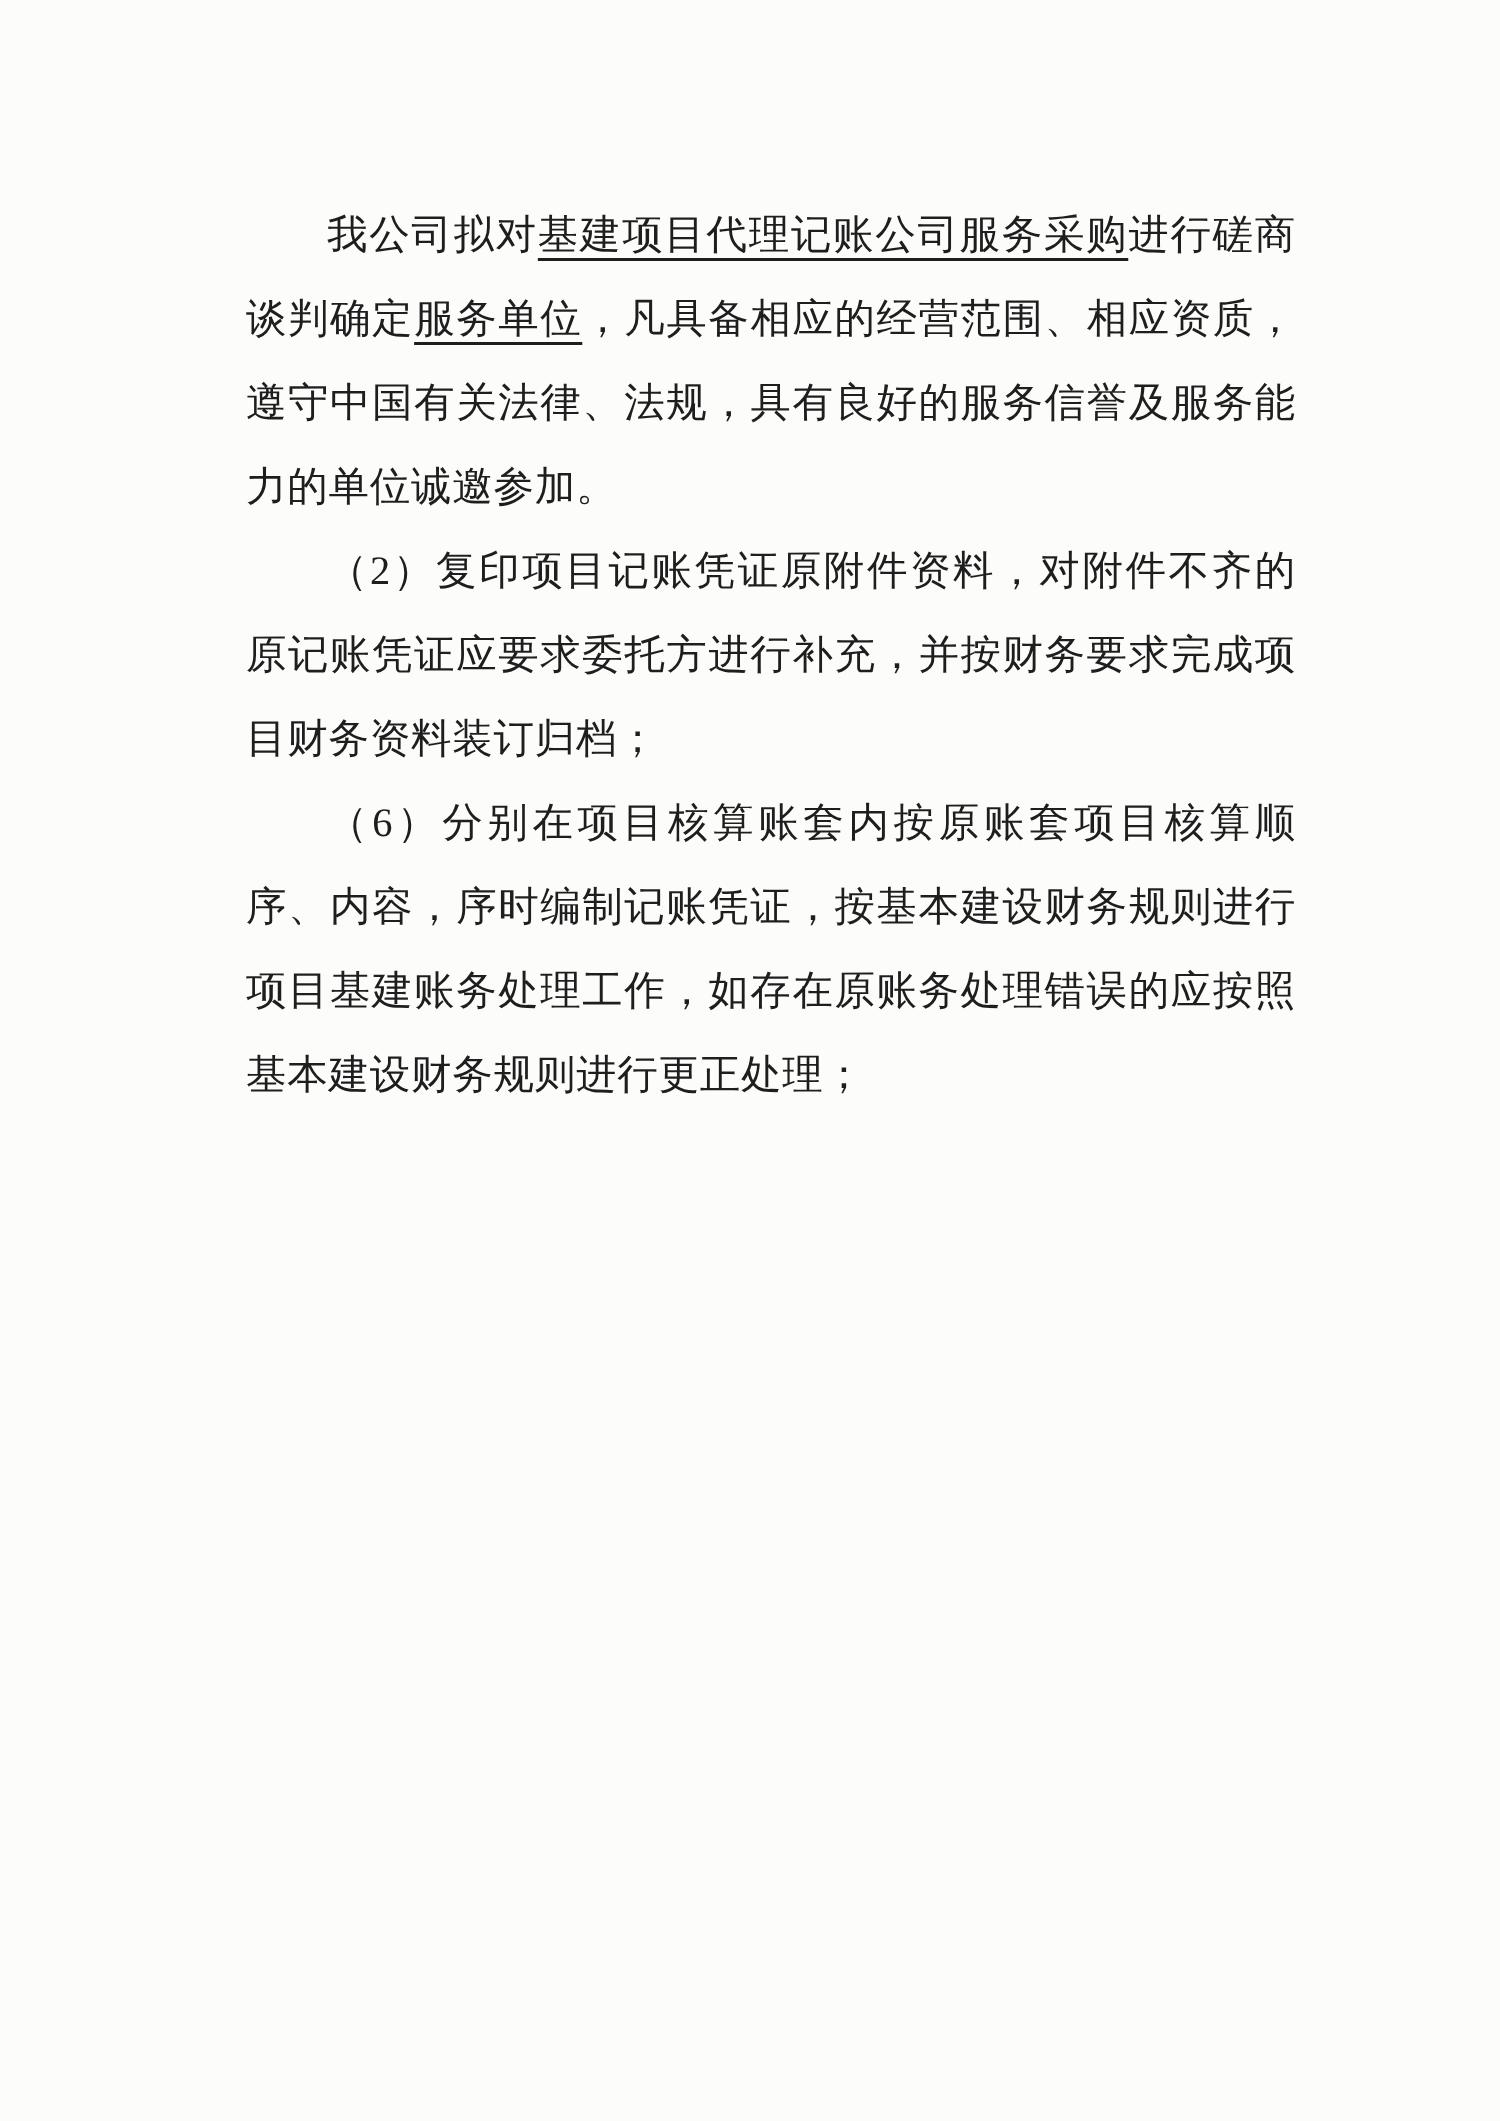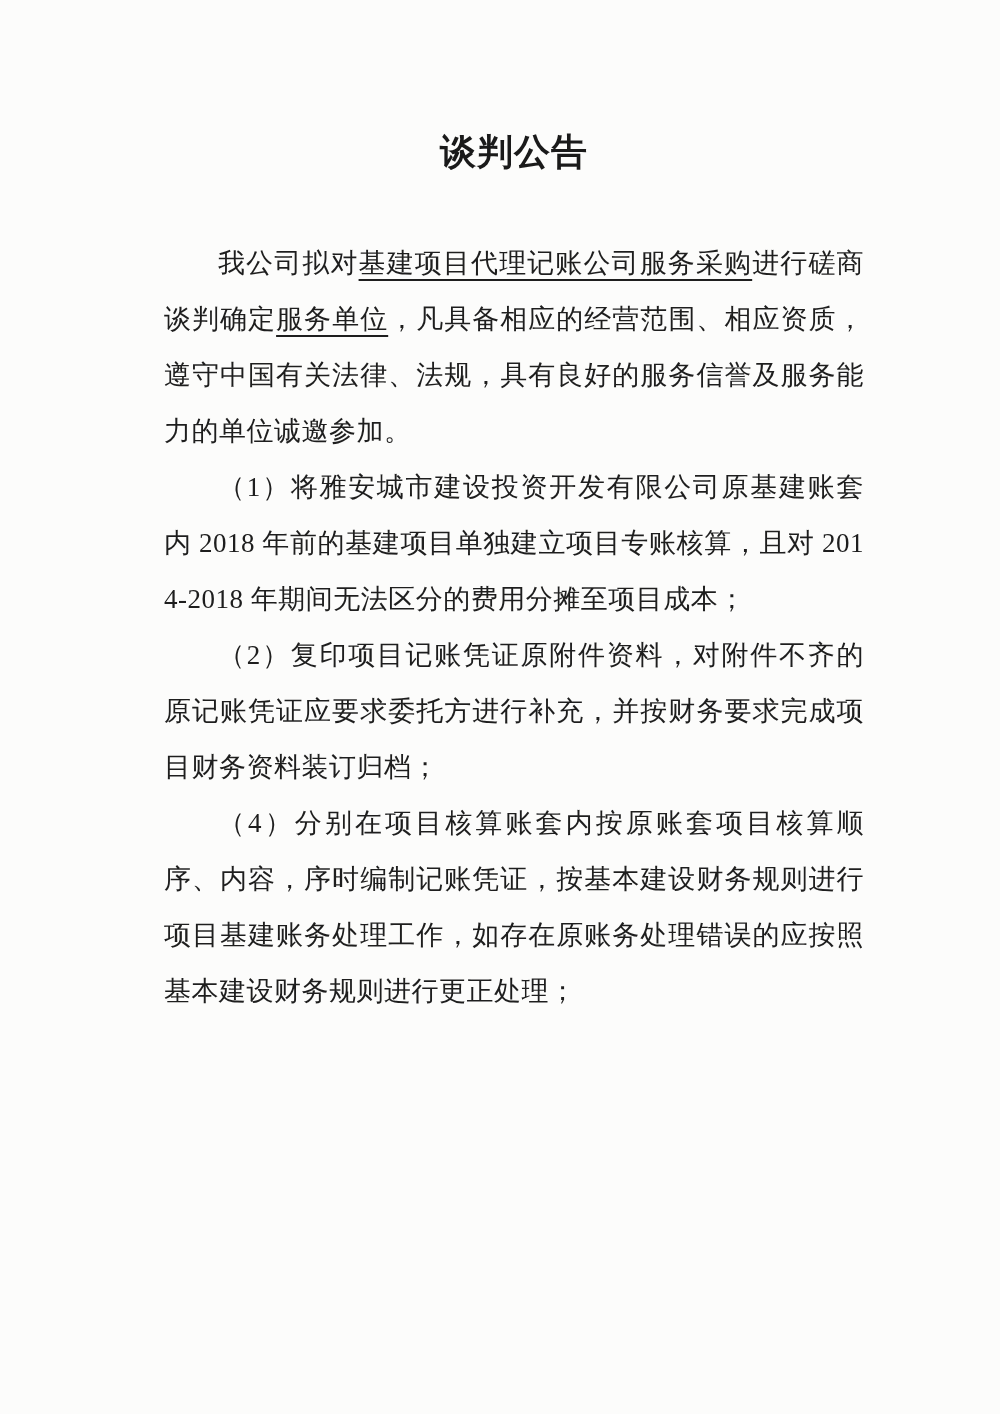--- a/index.html
+++ b/index.html
@@ -43,20 +43,18 @@
   .u {
     text-decoration: underline;
     text-decoration-thickness: 2px;
     text-underline-offset: 7px;
   }
 </style>
 </head>
 <body>
 
 <main class="sheet">
-  <h1 class="title">谈判公告</h1>
   <section class="doc-body" id="paragraphs">
       <p class="para"><span class="">我公司拟对</span><span class="u">基建项目代理记账公司服务采购</span><span class="">进行磋商谈判确定</span><span class="u">服务单位</span><span class="">，凡具备相应的经营范围、相应资质，遵守中国有关法律、法规，具有良好的服务信誉及服务能力的单位诚邀参加。</span></p>
-      <p class="para"><span class="">（1）将雅安城市建设投资开发有限公司原基建账套内 2018 年前的基建项目单独建立项目专账核算，且对 2014-2018 年期间无法区分的费用分摊至项目成本；</span></p>
       <p class="para"><span class="">（2）复印项目记账凭证原附件资料，对附件不齐的原记账凭证应要求委托方进行补充，并按财务要求完成项目财务资料装订归档；</span></p>
-      <p class="para"><span class="">（4）分别在项目核算账套内按原账套项目核算顺序、内容，序时编制记账凭证，按基本建设财务规则进行项目基建账务处理工作，如存在原账务处理错误的应按照基本建设财务规则进行更正处理；</span></p>
+      <p class="para"><span class="">（6）分别在项目核算账套内按原账套项目核算顺序、内容，序时编制记账凭证，按基本建设财务规则进行项目基建账务处理工作，如存在原账务处理错误的应按照基本建设财务规则进行更正处理；</span></p>
     </section>
 </main>
 
 </body></html>

